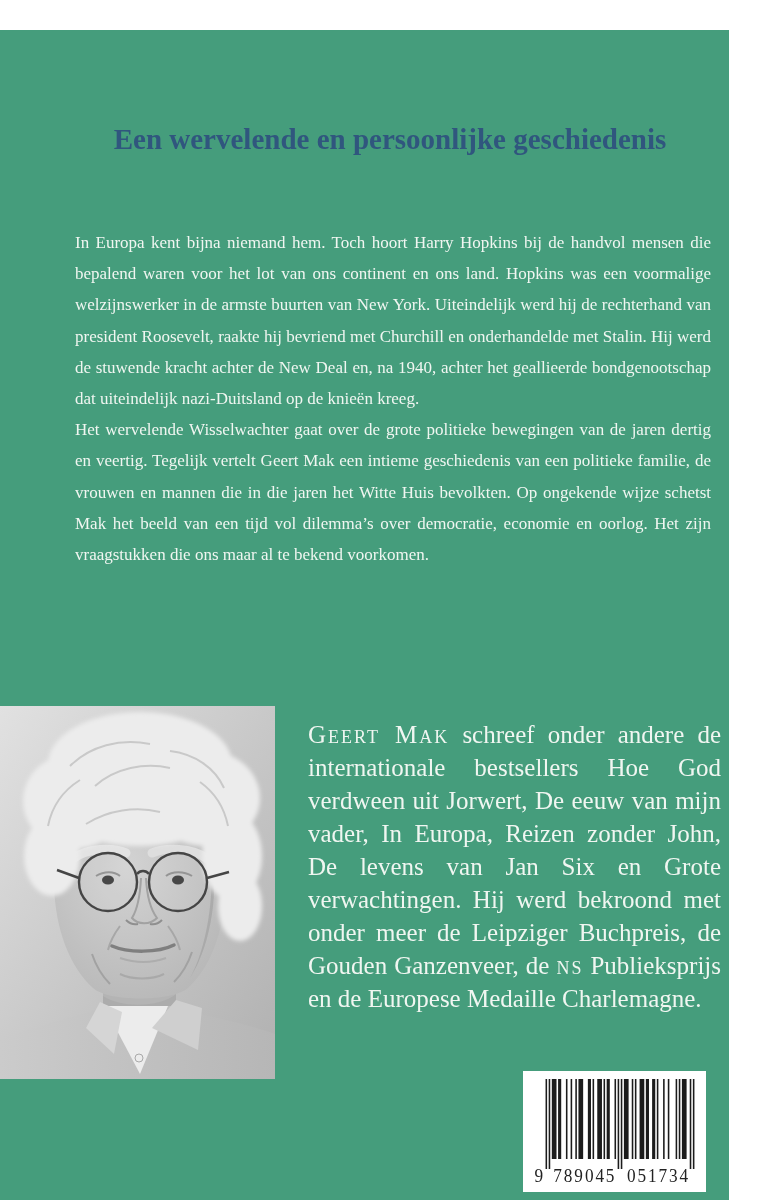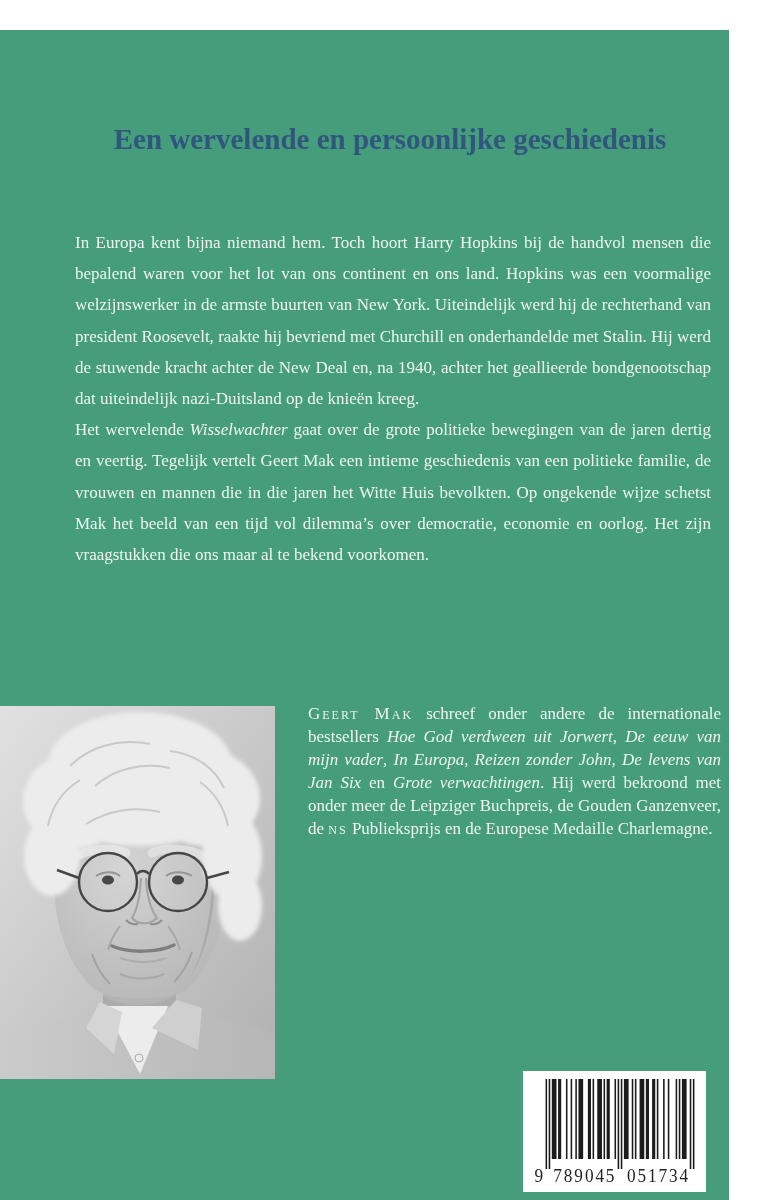--- a/index.html
+++ b/index.html
@@ -26,29 +26,29 @@
     font-size:17px;
     line-height:31.2px;
     text-align:justify;
   }
   .synopsis p{margin:0;}
   .photo-frame{
     position:absolute;left:0;top:676px;width:275px;height:373px;
     overflow:hidden;
   }
   .bio{
-    position:absolute;left:308px;top:672px;width:413px;
+    position:absolute;left:308px;top:688px;width:413px;
     color:#F0F6F1;
-    font-size:17px;
-    line-height:23px;
+    font-size:25px;
+    line-height:33px;
     text-align:justify;
     margin:0;
   }
   .seg-normal{font-style:normal;}
-  .seg-italic{font-style:italic;}
+  .seg-italic{}
   .seg-smallcaps{font-variant:small-caps;letter-spacing:2px;}
   .website{
     position:absolute;left:523px;top:1008px;width:183px;
     text-align:center;
     color:#F0F6F1;
     font-size:18.5px;
   }
   .barcode-box{
     position:absolute;left:523px;top:1041px;width:183px;height:121px;
     background:#ffffff;

